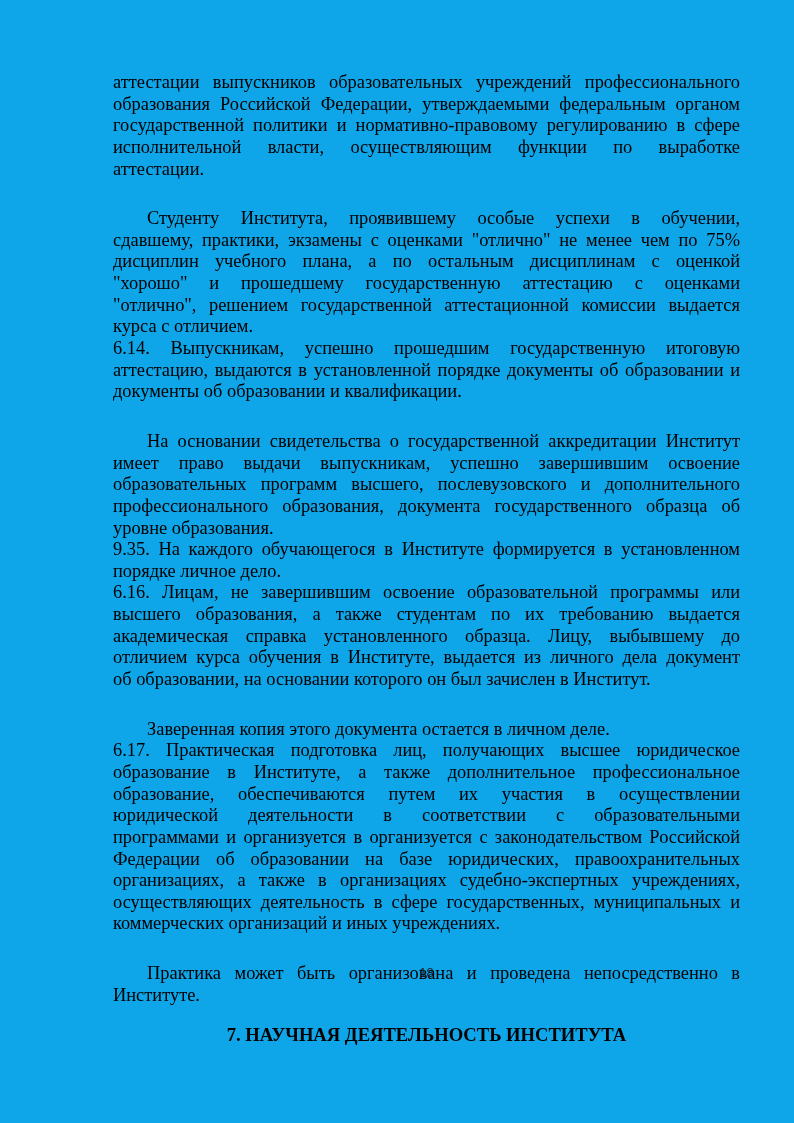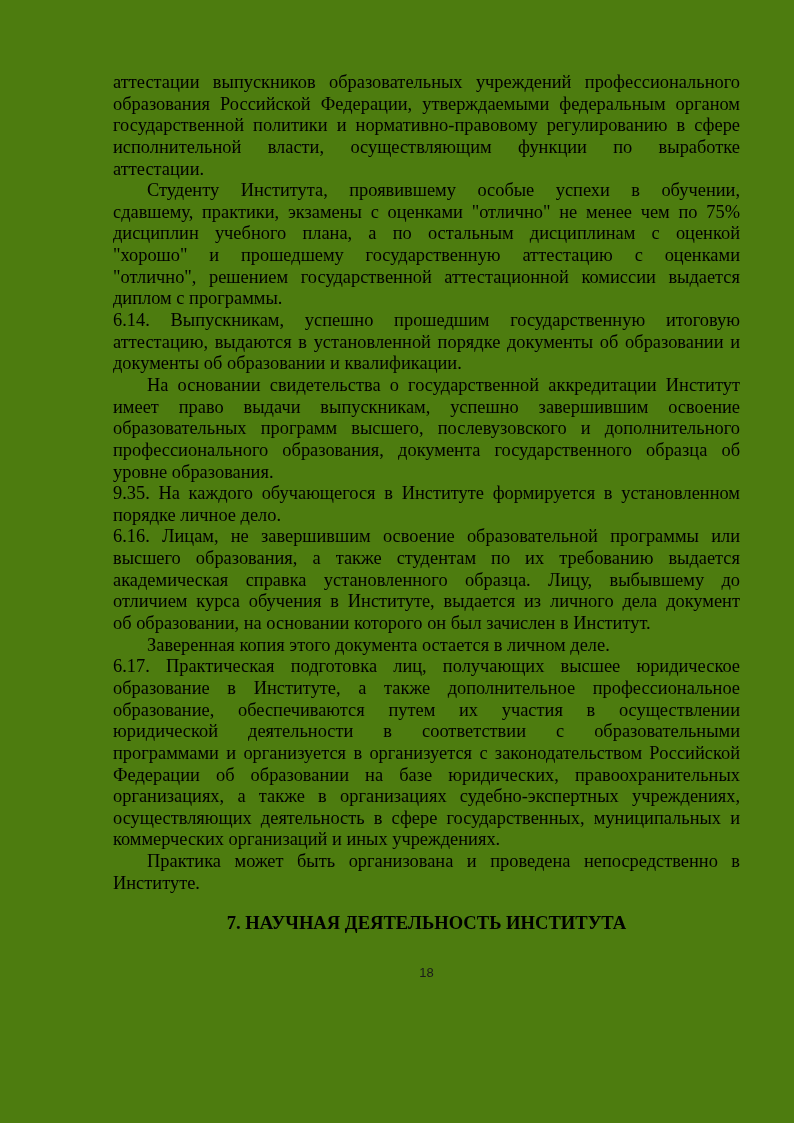--- a/index.html
+++ b/index.html
@@ -10,21 +10,21 @@
     width: 794px;
     height: 1123px;
     background: #ffffff;
     position: relative;
     overflow: hidden;
     font-family: "Liberation Serif", "DejaVu Serif", serif;
   }
   .page {
     position: absolute;
     inset: 0;
-    background: #4d7c0f;
+    background: #0ea5e9;
   }
   .text-block {
     position: absolute;
     left: 113px;
     top: 72px;
     width: 627px;
     color: #000000;
     font-size: 18.4px;
     line-height: 21.65px;
   }
@@ -36,20 +36,21 @@
     text-align: justify;
     text-align-last: justify;
     height: 21.65px;
     overflow: hidden;
   }
   .line.last {
     text-align-last: left;
   }
   .line.indent {
     padding-left: 34px;
+    margin-top: 28px;
   }
   .heading {
     margin: 18px 0 8px 0;
     padding: 0;
     font-size: 18.6px;
     line-height: 21.65px;
     font-weight: bold;
     text-align: center;
     color: #000000;
   }
@@ -77,21 +78,21 @@
           <div class="line">государственной политики и нормативно-правовому регулированию в сфере</div>
           <div class="line">исполнительной власти, осуществляющим функции по выработке</div>
           <div class="line last">аттестации.</div>
         </div>
         <div class="para">
           <div class="line indent">Студенту Института, проявившему особые успехи в обучении,</div>
           <div class="line">сдавшему, практики, экзамены с оценками "отлично" не менее чем по 75%</div>
           <div class="line">дисциплин учебного плана, а по остальным дисциплинам с оценкой</div>
           <div class="line">"хорошо" и прошедшему государственную аттестацию с оценками</div>
           <div class="line">"отлично", решением государственной аттестационной комиссии выдается</div>
-          <div class="line last">диплом с программы.</div>
+          <div class="line last">курса с отличием.</div>
         </div>
         <div class="para">
           <div class="line">6.14. Выпускникам, успешно прошедшим государственную итоговую</div>
           <div class="line">аттестацию, выдаются в установленной порядке документы об образовании и</div>
           <div class="line last">документы об образовании и квалификации.</div>
         </div>
         <div class="para">
           <div class="line indent">На основании свидетельства о государственной аккредитации Институт</div>
           <div class="line">имеет право выдачи выпускникам, успешно завершившим освоение</div>
           <div class="line">образовательных программ высшего, послевузовского и дополнительного</div>

